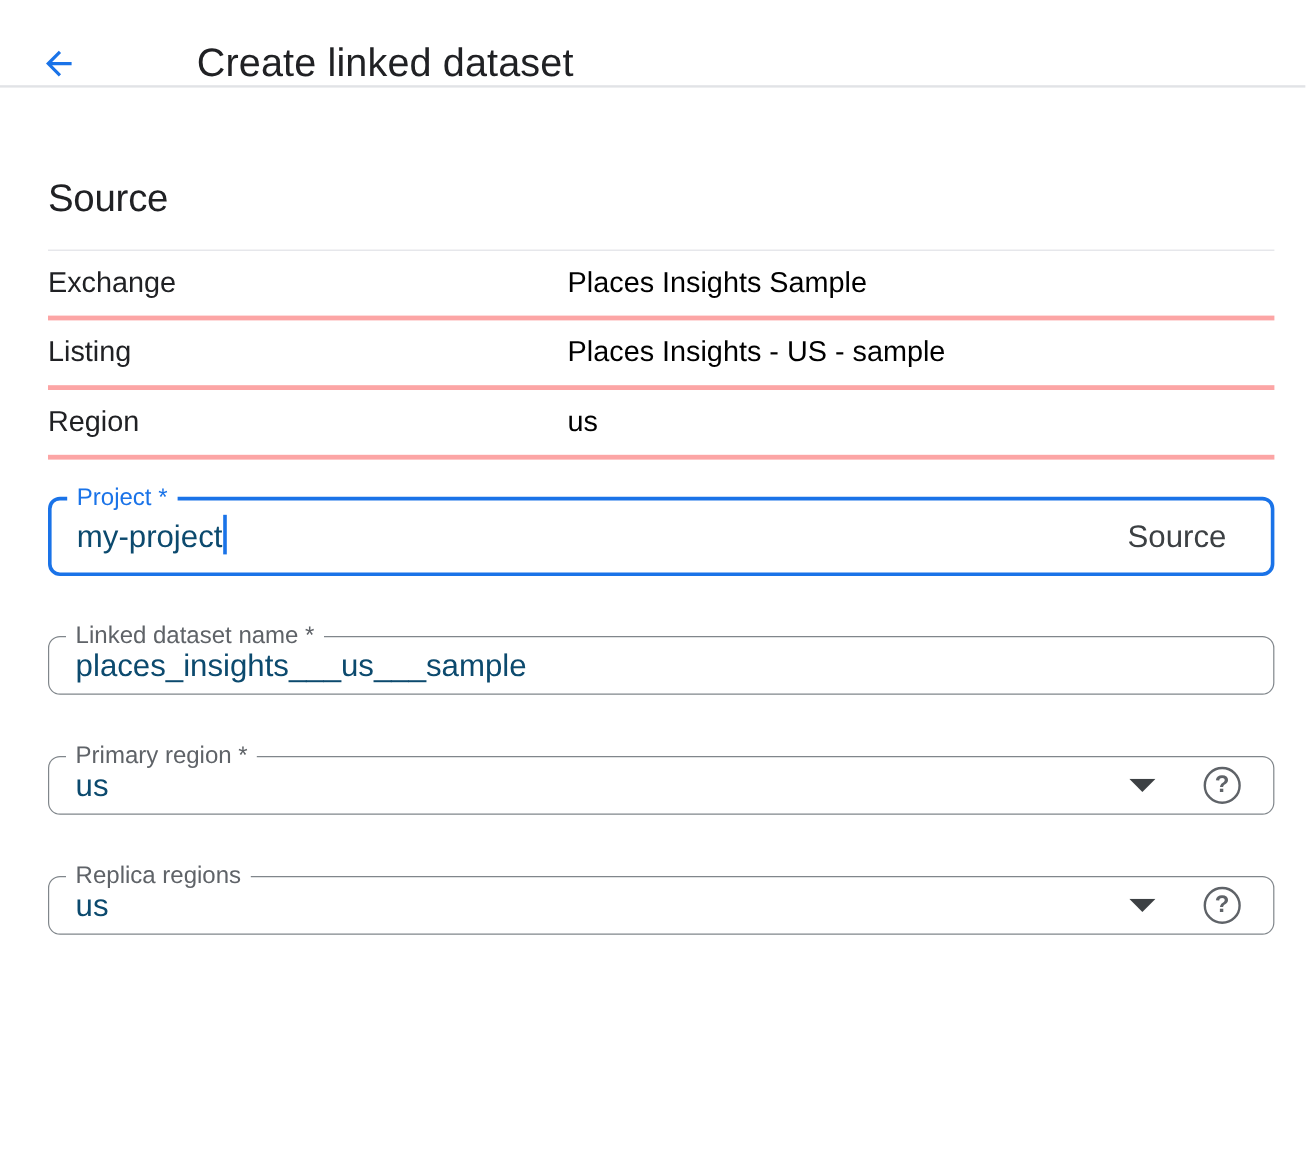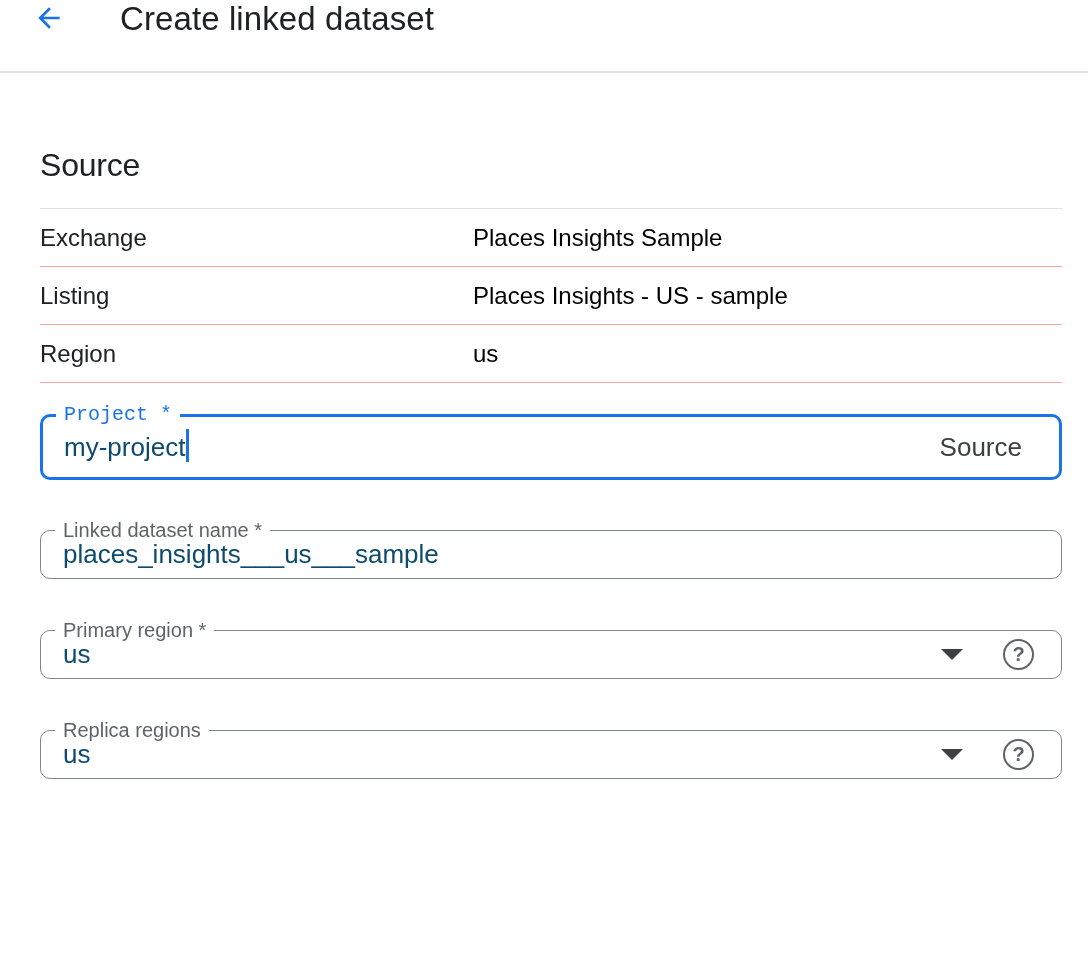--- a/index.html
+++ b/index.html
@@ -8,23 +8,24 @@
     font-family: "Liberation Sans", "DejaVu Sans", sans-serif;
     background: #ffffff;
     color: #202124;
     overflow: hidden;
   }
 
   
   .header {
     height: 73px;
     display: flex;
-    align-items: flex-start;
+    align-items: flex-end;
     padding-left: 31px;
     border-bottom: 2px solid #e1e3e6;
+    gap: 44px;
   }
   .back-btn {
     width: 36px; height: 36px;
     border: none; background: transparent;
     display: flex; align-items: center; justify-content: center;
     cursor: pointer; flex: 0 0 auto;
   }
   .header-title {
     margin-left: 53px;
     font-size: 33px;
@@ -46,21 +47,21 @@
   }
   .heading-source { margin-top: 66px; }
   .heading-destination { margin-top: 71px; }
 
   
   .info-table { margin-top: 17px; border-top: 1px solid #e0e2e6; }
   .info-row {
     height: 58px;
     display: flex;
     align-items: center;
-    border-bottom: 1px solid #fca5a5;
+    border-bottom: 4px solid #fca5a5;
     font-size: 24px;
   }
   .info-label { width: 433px; font-weight: 500; color: #202124; flex: 0 0 auto; }
   .info-value { font-weight: 400; color: #000000; }
 
   
   .field {
     position: relative;
     height: 49px;
     border: 1.5px solid #80868b;
@@ -81,21 +82,21 @@
     color: #5f6368;
     white-space: nowrap;
   }
   .field-value { font-size: 26px; color: #0c4a6e; white-space: nowrap; }
 
   .field.focused {
     height: 66px;
     border: 3px solid #1a73e8;
     padding: 0 37px 0 21px;
   }
-  .field.focused .field-label { color: #1a73e8; top: -13px; left: 13px; font-family: Liberation Mono, monospace; }
+  .field.focused .field-label { color: #1a73e8; top: -13px; left: 13px; }
 
   .field-project       { margin-top: 31px; }
   .field-dataset-name  { margin-top: 50px; }
   .field-dropdown      { margin-top: 51px; }
 
   .text-caret {
     display: inline-block;
     width: 3px;
     height: 33px;
     background: #1a73e8;

